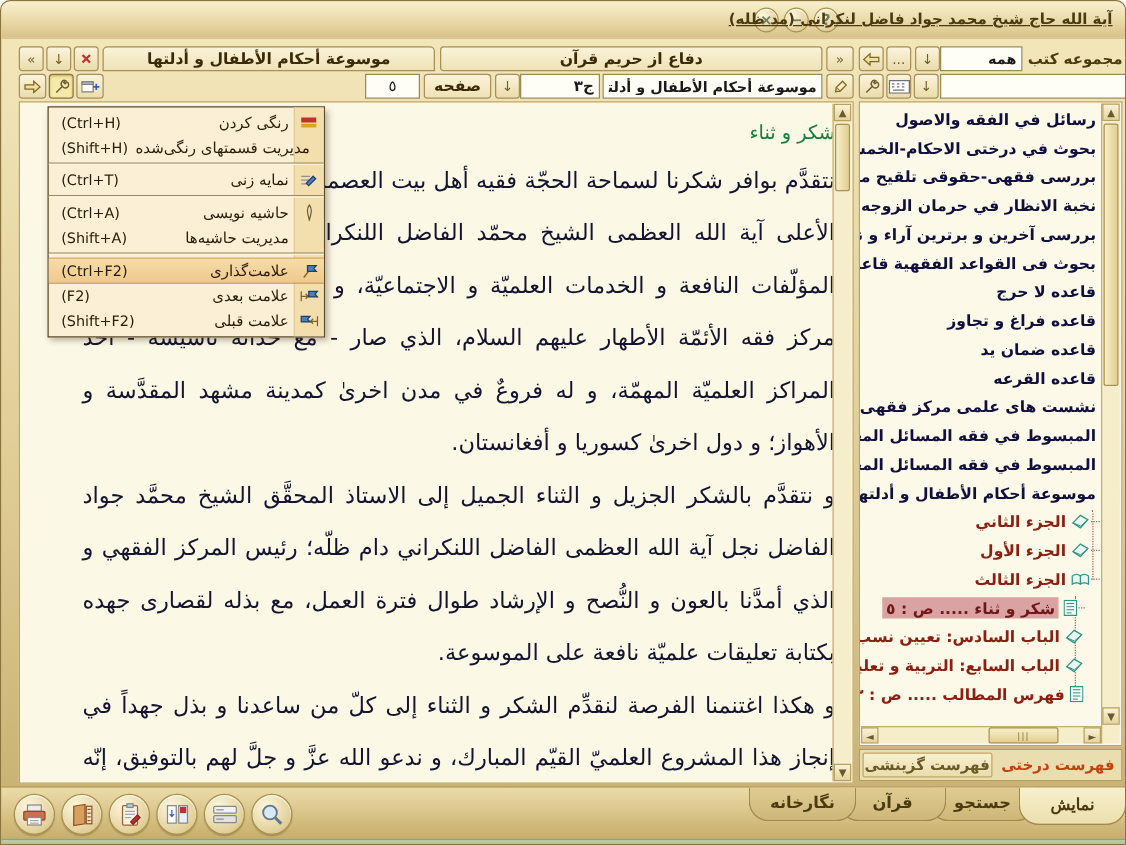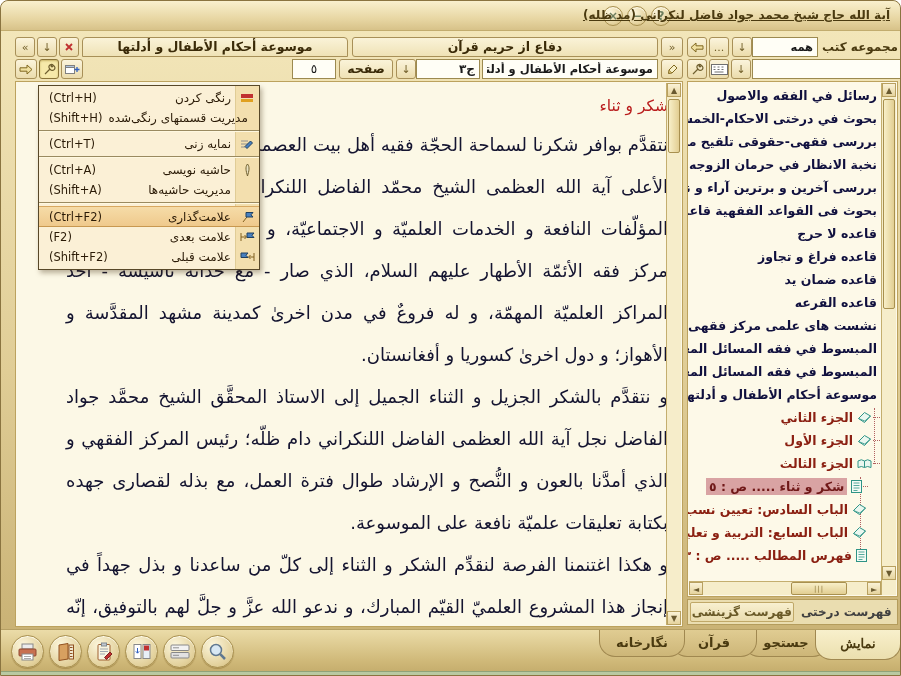--- a/index.html
+++ b/index.html
@@ -32,21 +32,21 @@
     text-align:center;font-size:12.5px;font-weight:bold;color:#3A2A08;height:20px;line-height:18px;}
   .field{background:#FFFEF6;border:1px solid #9C8A50;height:20px;font-size:12px;
     font-family:"DejaVu Sans",sans-serif;direction:rtl;padding:0 4px;color:#1A1A1A;}
   .r1-tab{width:266px;border-radius:4px 4px 0 0;}
   .r1-qbar{flex:1;margin-left:4px;border-radius:3px;}
   .r2{margin-top:2px;}
   
   .textarea{position:relative;margin-top:2px;height:546px;background:#FCF8E6;
     border:1px solid #BCA25E;padding:6px 14px 0 34px;overflow:hidden;}
   .tblock{direction:rtl;text-align:justify;font-size:18px;line-height:42px;color:#141430;}
-  .t-heading{color:#b91c1c;font-size:15.5px;line-height:36px;text-align:right;}
+  .t-heading{color:#15803d;font-size:15.5px;line-height:36px;text-align:right;}
   
   .vsb{position:absolute;width:15px;top:1px;bottom:1px;right:1px;border-left:1px solid #C4AE6E;
     background:#F6EDCA;}
   .sb-btn{height:14px;font-size:8px;line-height:13px;text-align:center;color:#6A5A30;
     background:linear-gradient(#FAF2D6,#E6D49E);border:1px solid #B8A060;}
   .sb-btn.bottom{position:absolute;bottom:0;left:0;right:0;}
   .sb-thumb{position:absolute;left:1px;right:1px;background:linear-gradient(90deg,#F8EFC8,#E2CE92);
     border:1px solid #A89050;border-radius:2px;}
   .hsb{position:absolute;left:1px;right:16px;bottom:1px;height:14px;background:#F6EDCA;border-top:1px solid #C4AE6E;direction:ltr;display:flex;}
   .hsb .sb-btn{width:14px;height:13px;}
@@ -71,21 +71,21 @@
   .tree-item{height:23px;display:flex;align-items:center;white-space:nowrap;}
   .tree-item .stub{display:none;}
   .tree-item.lvl1{padding-right:14px;} .tree-item.lvl2{padding-right:28px;}
   .lvl1 .stub,.lvl2 .stub{display:inline-block;width:9px;height:0;border-top:1px dotted #B26060;margin-left:1px;}
   .ti-icon{margin-left:4px;display:flex;align-items:center;}
   .ti-label{font-size:12.5px;font-weight:bold;color:#10103E;}
   .tree-item.red .ti-label{color:#8B2012;}
   .tree-item.selected .ti-label{background:#D9A3A3;color:#701818;padding:1px 3px;}
   .vline{position:absolute;width:0;border-right:1px dotted #B26060;}
   .sb-tabs{margin-top:2px;height:26px;background:#EADDB0;border:1px solid #B49C5C;display:flex;direction:rtl;}
-  .sb-tab{flex:1;text-align:center;font-size:12px;font-weight:bold;color:#404040;line-height:24px;white-space:nowrap;}
+  .sb-tab{flex:1;text-align:center;font-size:12px;font-weight:bold;color:#c2410c;line-height:24px;white-space:nowrap;}
   .sb-tab.inactive{margin:2px;background:linear-gradient(#F8F0D0,#EADCAE);border:1px solid #C0A868;
     border-radius:2px;line-height:18px;color:#6A5A28;}
   
   .bottombar{position:absolute;left:0;right:0;bottom:0;height:46px;
     background:linear-gradient(#EBDCA8,#CFB878 70%,#C2AA6A);border-top:1px solid #B6A064;}
   .btabs{position:absolute;right:6px;top:0;display:flex;direction:rtl;align-items:flex-start;}
   .btab{min-width:86px;padding:0 16px;height:27px;line-height:25px;text-align:center;font-weight:bold;
     font-size:13px;color:#4A3A10;background:linear-gradient(#E0CC92,#CDB678);
     border:1px solid #A08850;border-top:none;border-radius:0 0 16px 16px;margin:0 -7px;position:relative;z-index:1;white-space:nowrap;}
   .btab.active{background:linear-gradient(#F8F0CC,#EBDFAE);height:30px;line-height:28px;z-index:3;font-family:Liberation Serif, serif;}

